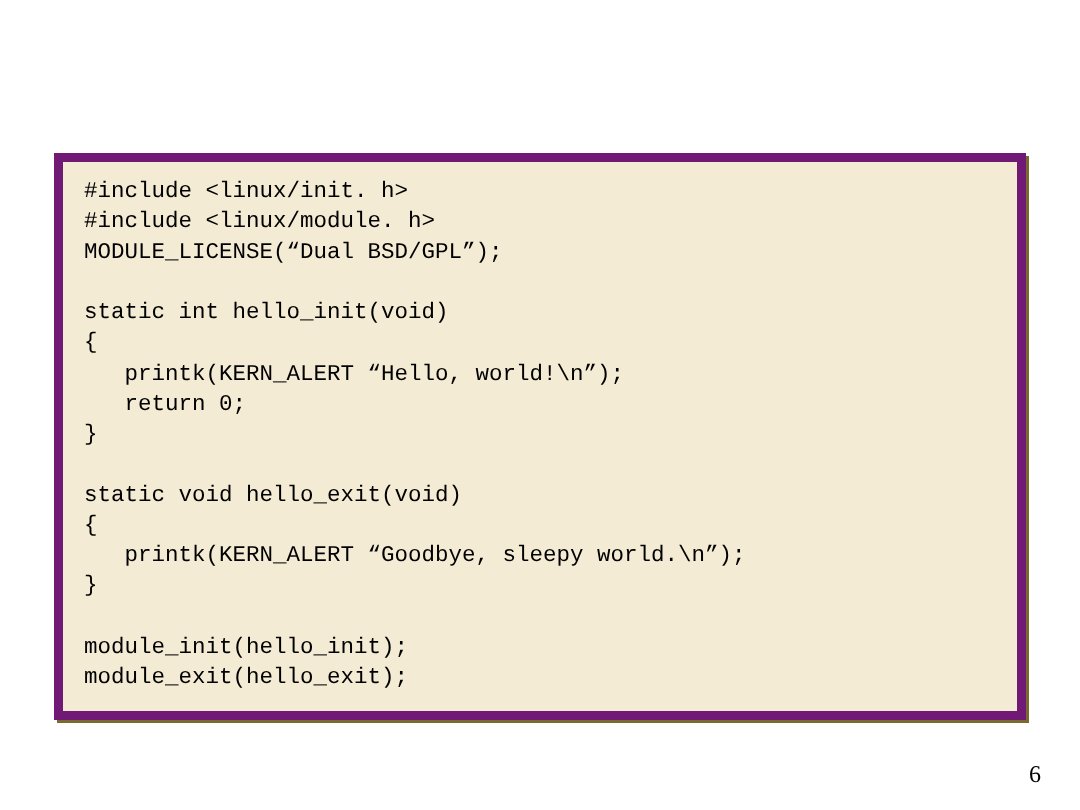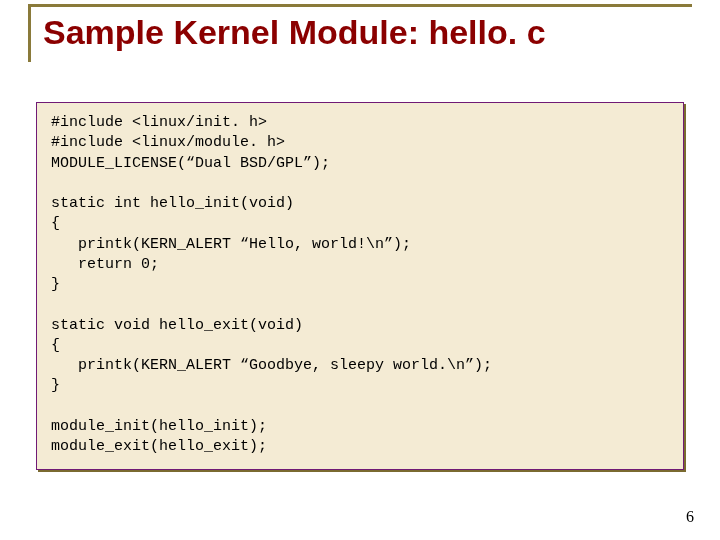--- a/index.html
+++ b/index.html
@@ -35,21 +35,21 @@
     color: #8b0000;
     letter-spacing: 0px;
   }
   .codebox {
     position: absolute;
     left: 36px;
     top: 102px;
     width: 648px;
     box-sizing: border-box;
     background: #f4ebd4;
-    border: 1px solid #701a75;
+    border: 6px solid #701a75;
     box-shadow: 2px 2px 0 #7a6a30;
     padding: 10px 14px 12px 14px;
     font-family: "Courier New", Courier, monospace;
     font-size: 15px;
     line-height: 1.35;
     color: #000;
     white-space: pre;
   }
   .pagenum {
     position: absolute;
@@ -58,25 +58,20 @@
     font-family: "Times New Roman", Times, serif;
     font-size: 16px;
     color: #000;
   }
 </style>
 </head>
 <body>
 
 <div class="slide">
 
-  <div class="title-wrap">
-    <div class="title-inner">
-      <h1>Sample Kernel Module: hello. c</h1>
-    </div>
-  </div>
 
   <div class="codebox"><span>#include &lt;linux/init. h&gt;</span>
 <span>#include &lt;linux/module. h&gt;</span>
 <span>MODULE_LICENSE(“Dual BSD/GPL”);</span>
 <span></span>
 <span>static int hello_init(void)</span>
 <span>{</span>
 <span>   printk(KERN_ALERT “Hello, world!\n”);</span>
 <span>   return 0;</span>
 <span>}</span>

